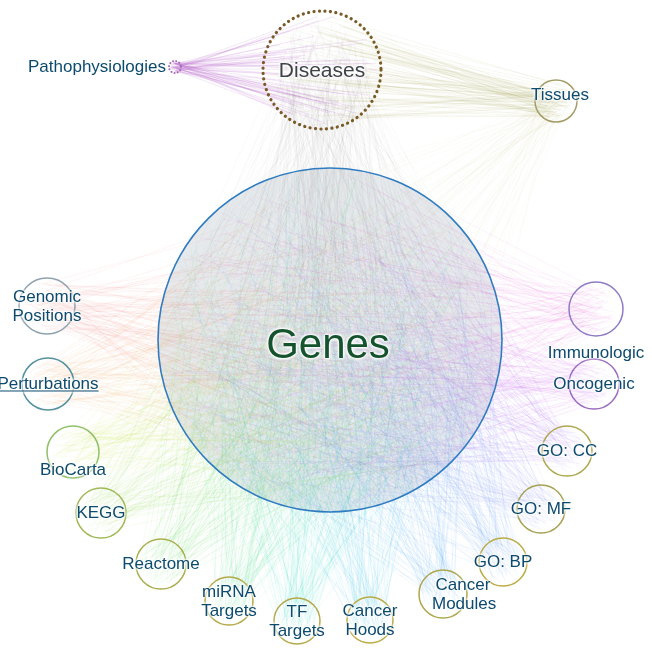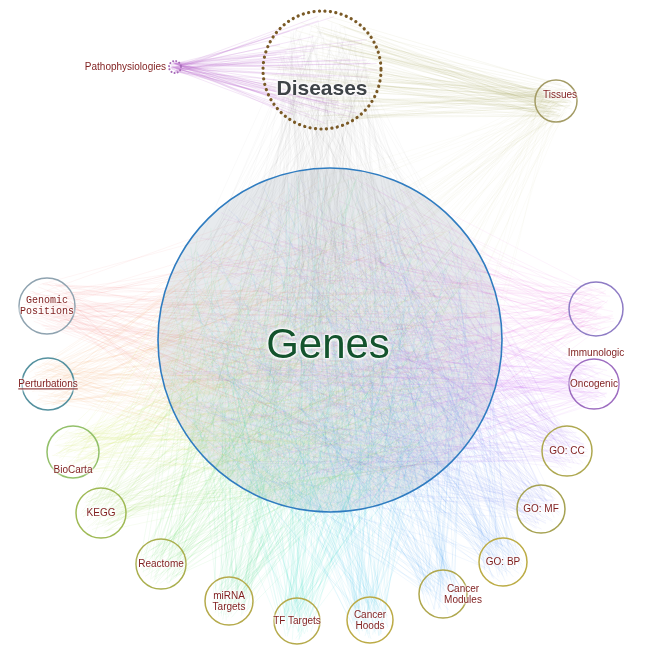--- a/index.html
+++ b/index.html
@@ -1,19 +1,19 @@
 <!DOCTYPE html>
 <html><head>
 <meta charset="utf-8">
 <style>
   html,body{margin:0;padding:0;background:#ffffff;}
   #stage{position:relative;width:652px;height:652px;background:#ffffff;overflow:hidden;
          font-family:"Liberation Sans",sans-serif;}
   #viz{position:absolute;left:0;top:0;}
-  .lbl{position:absolute;font-size:10px;color:#7f1d1d;transform:translate(-50%,-50%);
+  .lbl{position:absolute;font-size:17px;color:#0c4a6e;transform:translate(-50%,-50%);
        text-align:center;white-space:nowrap;line-height:1.12;pointer-events:none;
        text-shadow:0 1px 3px rgba(255,255,255,.95),0 -1px 3px rgba(255,255,255,.95),1px 0 3px rgba(255,255,255,.9),-1px 0 3px rgba(255,255,255,.9);}
   .lbl.wrap{white-space:normal;}
   .lbl.align-right{transform:translate(-100%,-50%);text-align:right;}
   .lbl-diseases{font-size:21px;color:#3e4347;}
   .lbl-genes{font-size:42px;color:#14532d;}
 </style>
 </head>
 <body>
 
@@ -1717,24 +1717,24 @@
       <circle cx="370" cy="620" r="23" fill="rgba(255,255,255,0.08)" stroke="#bcab46" stroke-width="1.5"></circle>
       <circle cx="443" cy="594" r="24" fill="rgba(255,255,255,0.08)" stroke="#afa74d" stroke-width="1.5"></circle>
       <circle cx="503" cy="562" r="24" fill="rgba(255,255,255,0.08)" stroke="#bcac45" stroke-width="1.5"></circle>
       <circle cx="541" cy="509" r="24" fill="rgba(255,255,255,0.08)" stroke="#a6a252" stroke-width="1.5"></circle>
       <circle cx="567" cy="451" r="25" fill="rgba(255,255,255,0.08)" stroke="#aea850" stroke-width="1.5"></circle>
       <circle cx="594" cy="384" r="25" fill="rgba(255,255,255,0.08)" stroke="#9d6cc0" stroke-width="1.5"></circle>
       <circle cx="596" cy="309" r="27" fill="rgba(255,255,255,0.08)" stroke="#8f7cc5" stroke-width="1.5"></circle>
     </svg>
   <div id="labels">
       <div class="lbl lbl-genes" style="left: 328px; top: 344px;">Genes</div>
-      <div class="lbl lbl-diseases" style="left: 322px; top: 88px; font-weight: bold;">Diseases</div>
+      <div class="lbl lbl-diseases" style="left: 322px; top: 70px;">Diseases</div>
       <div class="lbl align-right" style="left: 166px; top: 67px;">Pathophysiologies</div>
       <div class="lbl" style="left: 560px; top: 95px;">Tissues</div>
-      <div class="lbl wrap" style="left: 47px; top: 306px; width: 80px; font-family: Liberation Mono, monospace;">Genomic Positions</div>
+      <div class="lbl wrap" style="left: 47px; top: 306px; width: 80px;">Genomic Positions</div>
       <div class="lbl" style="left: 48px; top: 384px; text-decoration: underline;">Perturbations</div>
       <div class="lbl" style="left: 73px; top: 452px; margin-top: 18px;">BioCarta</div>
       <div class="lbl" style="left: 101px; top: 513px;">KEGG</div>
       <div class="lbl" style="left: 161px; top: 564px;">Reactome</div>
       <div class="lbl wrap" style="left: 229px; top: 601px; width: 60px;">miRNA Targets</div>
       <div class="lbl wrap" style="left: 297px; top: 621px; width: 56px;">TF Targets</div>
       <div class="lbl wrap" style="left: 370px; top: 620px; width: 56px;">Cancer Hoods</div>
       <div class="lbl wrap" style="left: 463px; top: 594px; width: 62px;">Cancer Modules</div>
       <div class="lbl" style="left: 503px; top: 562px;">GO: BP</div>
       <div class="lbl" style="left: 541px; top: 509px;">GO: MF</div>

